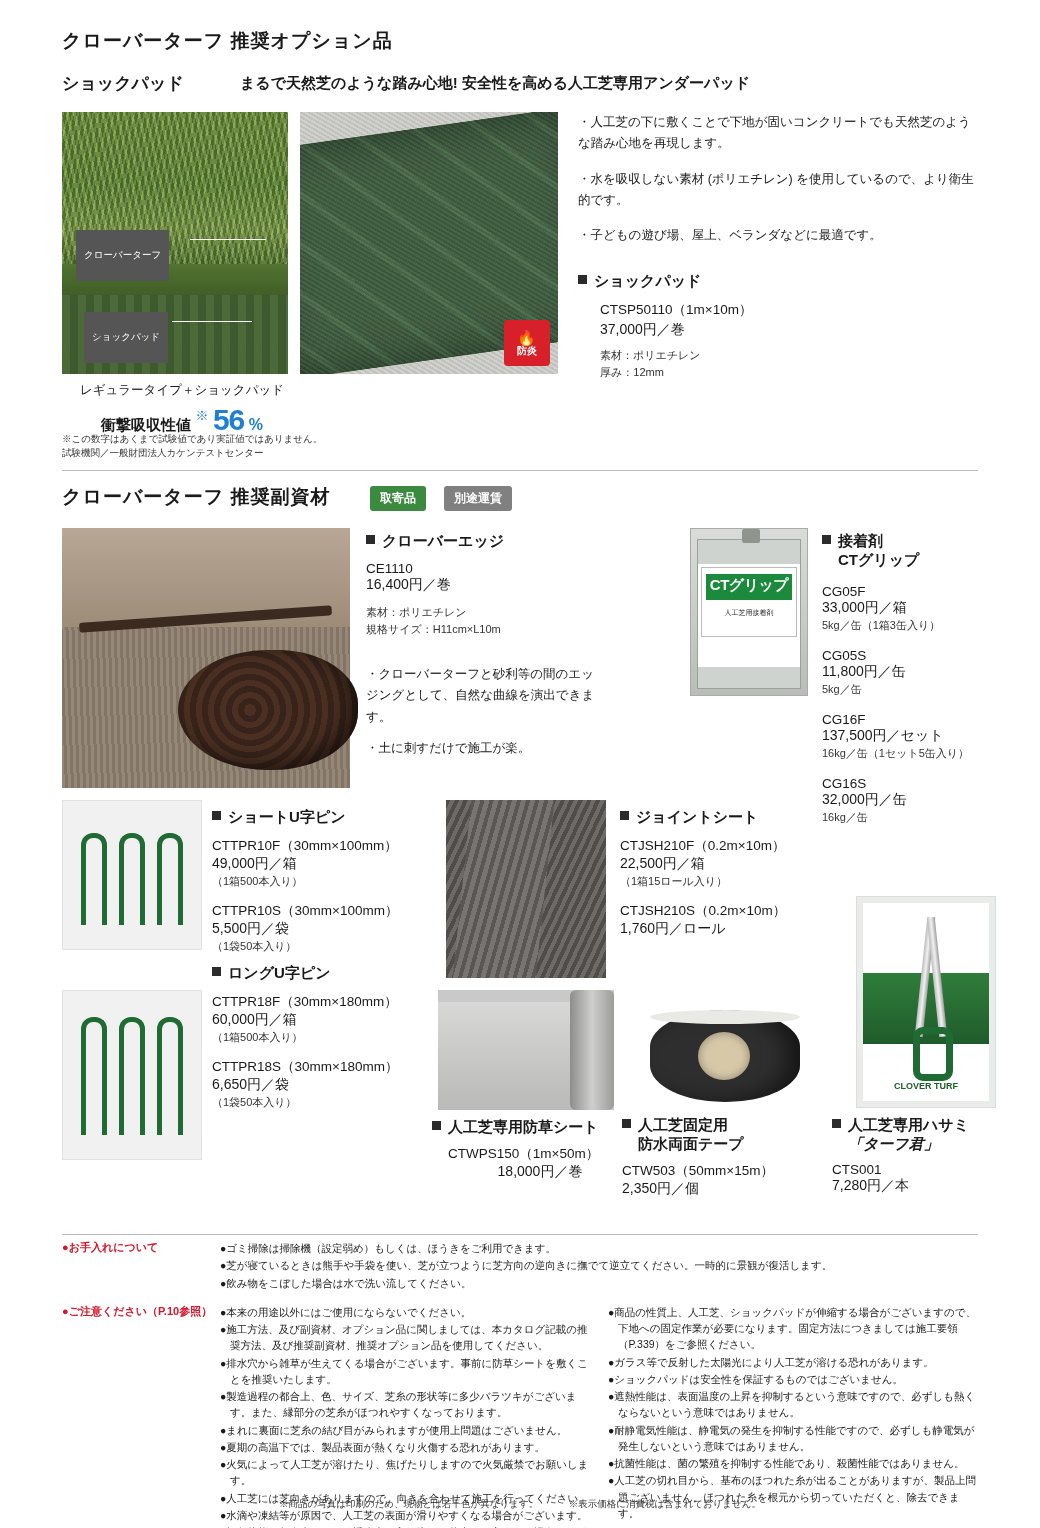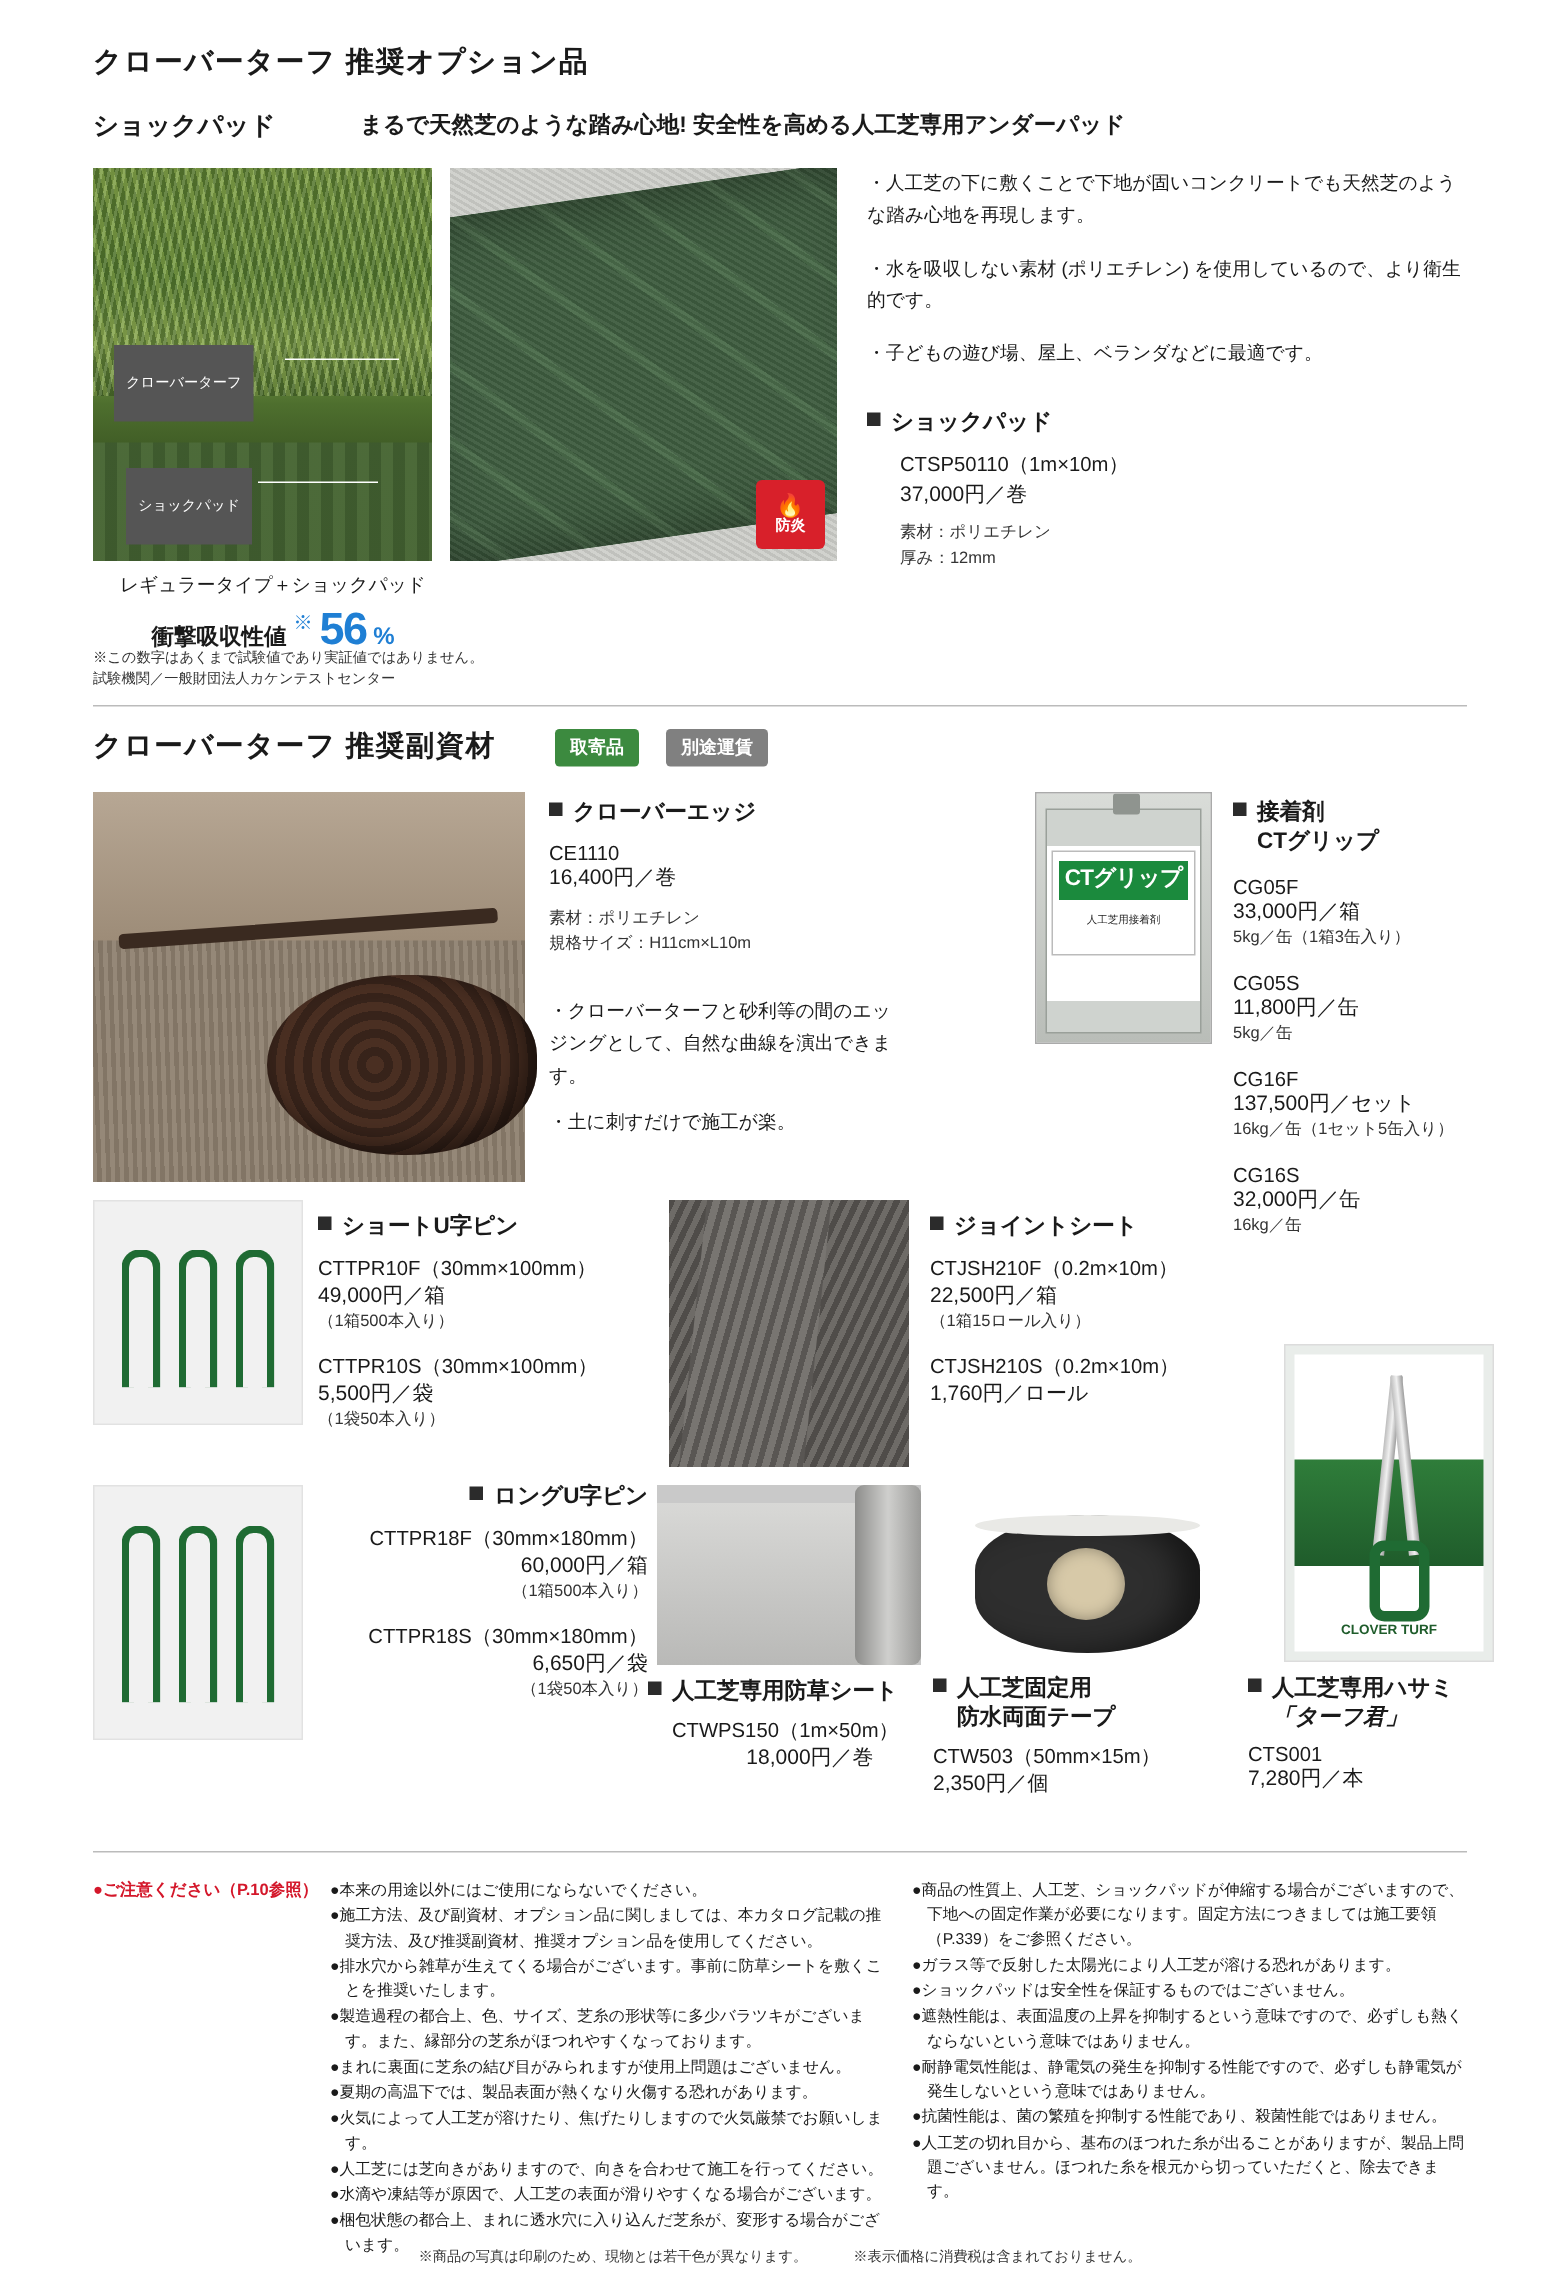--- a/index.html
+++ b/index.html
@@ -144,21 +144,21 @@
   #upin-block { position:absolute; left:212px; top:808px; width:220px; }
   #joint-photo { left:446px; top:800px; width:160px; height:178px; background:#6d6a66; }
   #joint-photo .fabric { position:absolute; inset:0;
     background:repeating-linear-gradient(115deg,#4f4c49 0 4px,#6e6b67 4px 8px);}
   #joint-photo .fold { position:absolute; left:10%; top:0; width:52%; height:100%;
     background:repeating-linear-gradient(100deg,#595653 0 4px,#787571 4px 9px); transform:skewX(-6deg);}
   #joint-block { position:absolute; left:620px; top:808px; width:230px; }
 
   
   #photo-upin-l { left:62px; top:990px; width:140px; height:170px; background:#f1f1f1; border:1px solid #e2e2e2;}
-  #longpin-block { position:absolute; left:212px; top:988px; width:220px;text-align:right; }
+  #longpin-block { position:absolute; left:212px; top:964px; width:220px; }
 
   #photo-weed { left:438px; top:990px; width:176px; height:120px; background:#c9c9c9;}
   #photo-weed .sheet { position:absolute; left:0; top:12px; right:34px; bottom:0; background:linear-gradient(180deg,#d8d8d6,#b9b9b7);}
   #photo-weed .roll { position:absolute; right:0; top:0; width:44px; bottom:0;
     background:linear-gradient(90deg,#8d8d8b,#cfcfcd,#9b9b99); border-radius:6px;}
   #weed-block { position:absolute; left:432px; top:1118px; width:200px; }
 
   #photo-tape { left:650px; top:1000px; width:160px; height:110px; }
   #photo-tape .tape { position:absolute; left:0; top:10px; width:150px; height:92px;
     background:#2e2e2e; border-radius:50%/40%; box-shadow:inset -14px 0 20px rgba(0,0,0,.5);}
@@ -414,20 +414,28 @@
       <span class="bullet-sq"></span><span>人工芝専用ハサミ</span>
     </div>
     <div class="item-head" style="margin-left:16px;font-style:italic;">「ターフ君」</div>
     <div class="code" style="margin-top:8px;">CTS001</div>
     <div class="price">7,280円／本</div>
   </div>
 
   <hr class="divider" style="top:1226px;">
 
   <div id="notes">
+    <div class="note-row">
+      <div class="note-head">●お手入れについて</div>
+      <div class="note-body">
+        <div class="note-li">●ゴミ掃除は掃除機（設定弱め）もしくは、ほうきをご利用できます。</div>
+        <div class="note-li">●芝が寝ているときは熊手や手袋を使い、芝が立つように芝方向の逆向きに撫でて逆立てください。一時的に景観が復活します。</div>
+        <div class="note-li">●飲み物をこぼした場合は水で洗い流してください。</div>
+      </div>
+    </div>
 
     <div class="note-row" style="margin-top:12px;">
       <div class="note-head">●ご注意ください（P.10参照）</div>
       <div class="note-body">
         <div class="note-cols">
           <div class="note-col">
             <div class="note-li">●本来の用途以外にはご使用にならないでください。</div>
             <div class="note-li">●施工方法、及び副資材、オプション品に関しましては、本カタログ記載の推奨方法、及び推奨副資材、推奨オプション品を使用してください。</div>
             <div class="note-li">●排水穴から雑草が生えてくる場合がございます。事前に防草シートを敷くことを推奨いたします。</div>
             <div class="note-li">●製造過程の都合上、色、サイズ、芝糸の形状等に多少バラツキがございます。また、縁部分の芝糸がほつれやすくなっております。</div>

